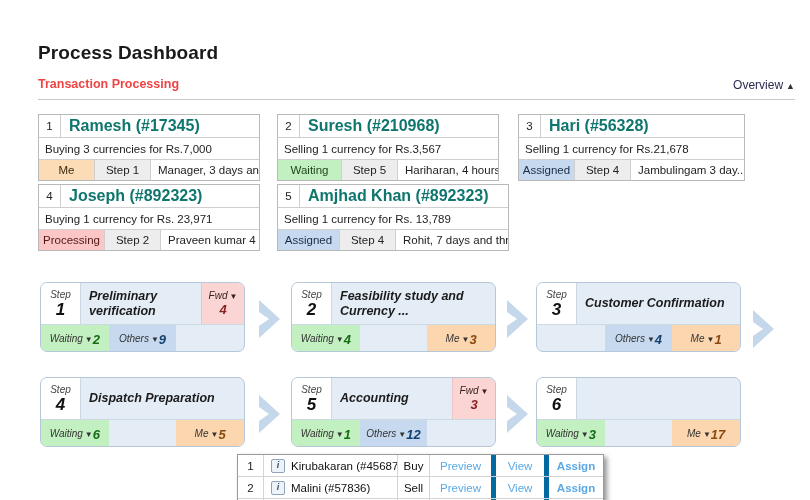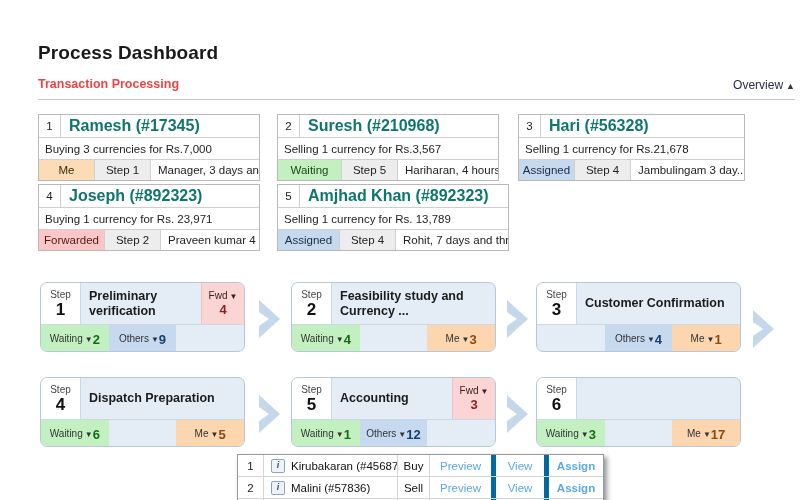--- a/index.html
+++ b/index.html
@@ -78,21 +78,21 @@
   }
   .card-detail {
     flex: 1; display: flex; align-items: center; padding-left: 7px;
     font-size: 11.5px; color: #222; white-space: nowrap; overflow: hidden;
   }
 
   
   .stepbox {
     position: absolute; width: 205px; height: 70px;
     border: 1px solid #b6c7d8; border-radius: 7px;
-    background: #e4edf6; box-sizing: border-box; overflow: hidden;
+    background: #e4edf6; box-sizing: border-box; overflow: hidden; font-style: italic;
   }
   .sb-top { display: flex; height: 41px; }
   .sb-idx {
     width: 39px; min-width: 39px; background: #ffffff;
     border-right: 1px solid #ccd9e5;
     display: flex; flex-direction: column; align-items: center;
     justify-content: center; line-height: 1;
   }
   .sb-idx .lbl { font-size: 10px; color: #444; margin-bottom: 1px; }
   .sb-idx .num { font-size: 17px; font-weight: bold; color: #111; }
@@ -222,21 +222,21 @@
           <div class="card-detail">Jambulingam 3 day...</div>
         </div>
       </div>
       <div class="card" style="left: 38px; top: 148px; width: 222px;">
         <div class="card-row1">
           <div class="card-num">4</div>
           <div class="card-name">Joseph (#892323)</div>
         </div>
         <div class="card-row2">Buying 1 currency for Rs. 23,971</div>
         <div class="card-row3">
-          <div class="status forwarded" style="width:66px;min-width:66px">Forwarded</div>
+          <div class="status forwarded" style="width:66px;min-width:66px">Processing</div>
           <div class="stepcell">Step 2</div>
           <div class="card-detail">Praveen kumar 4 hou...</div>
         </div>
       </div>
       <div class="card" style="left: 277px; top: 148px; width: 232px;">
         <div class="card-row1">
           <div class="card-num">5</div>
           <div class="card-name">Amjhad Khan (#892323)</div>
         </div>
         <div class="card-row2">Selling 1 currency for Rs. 13,789</div>

